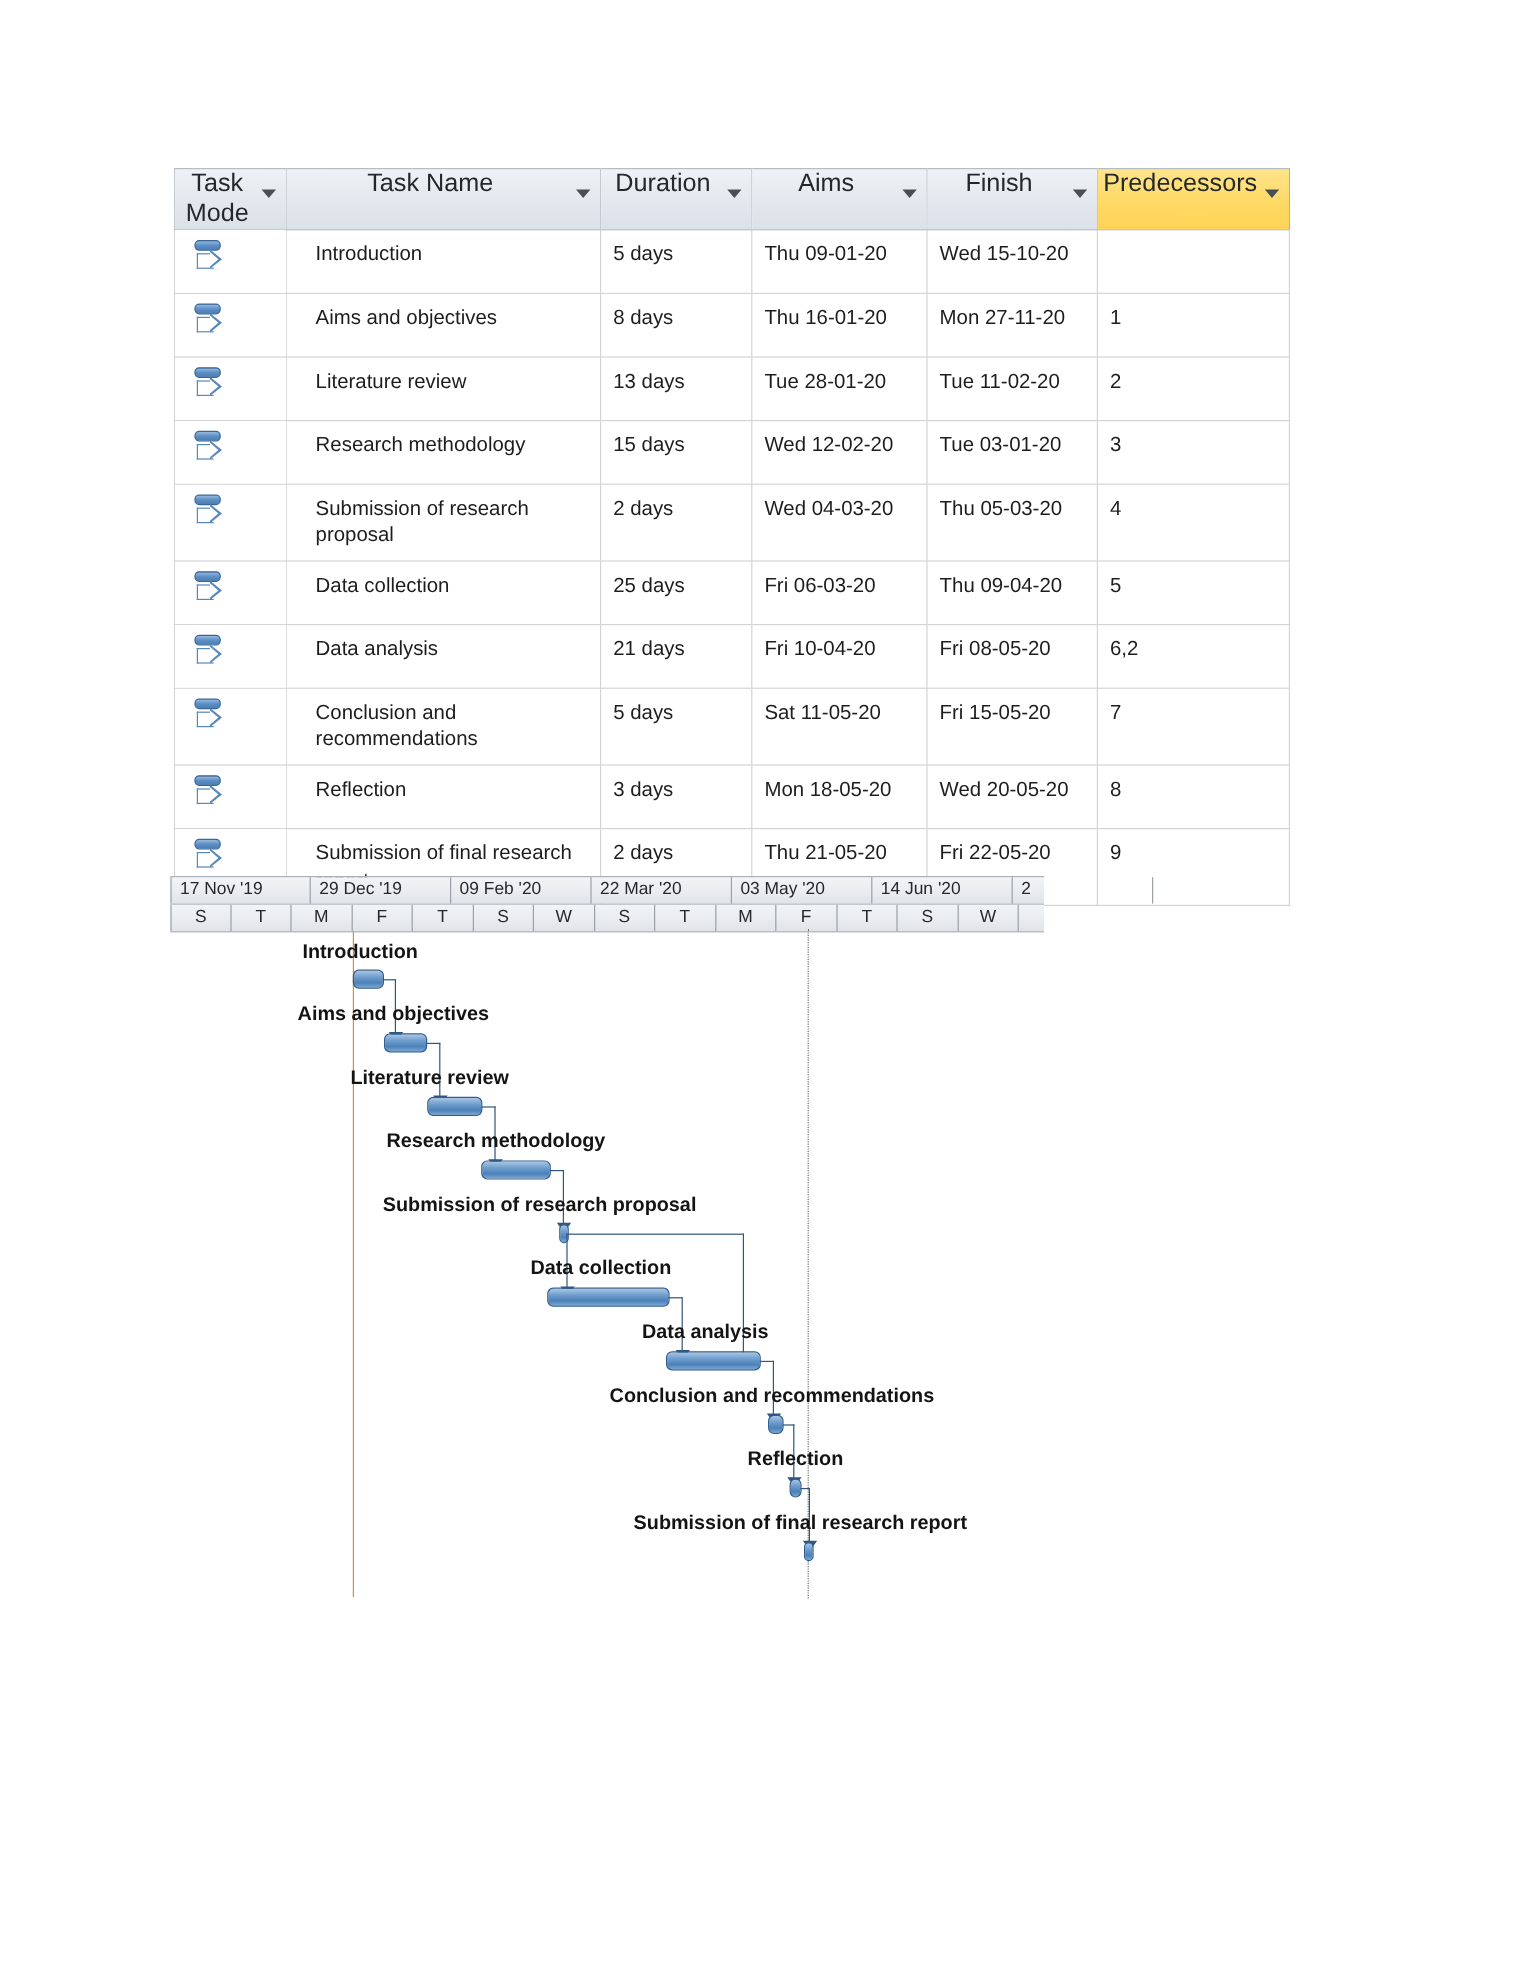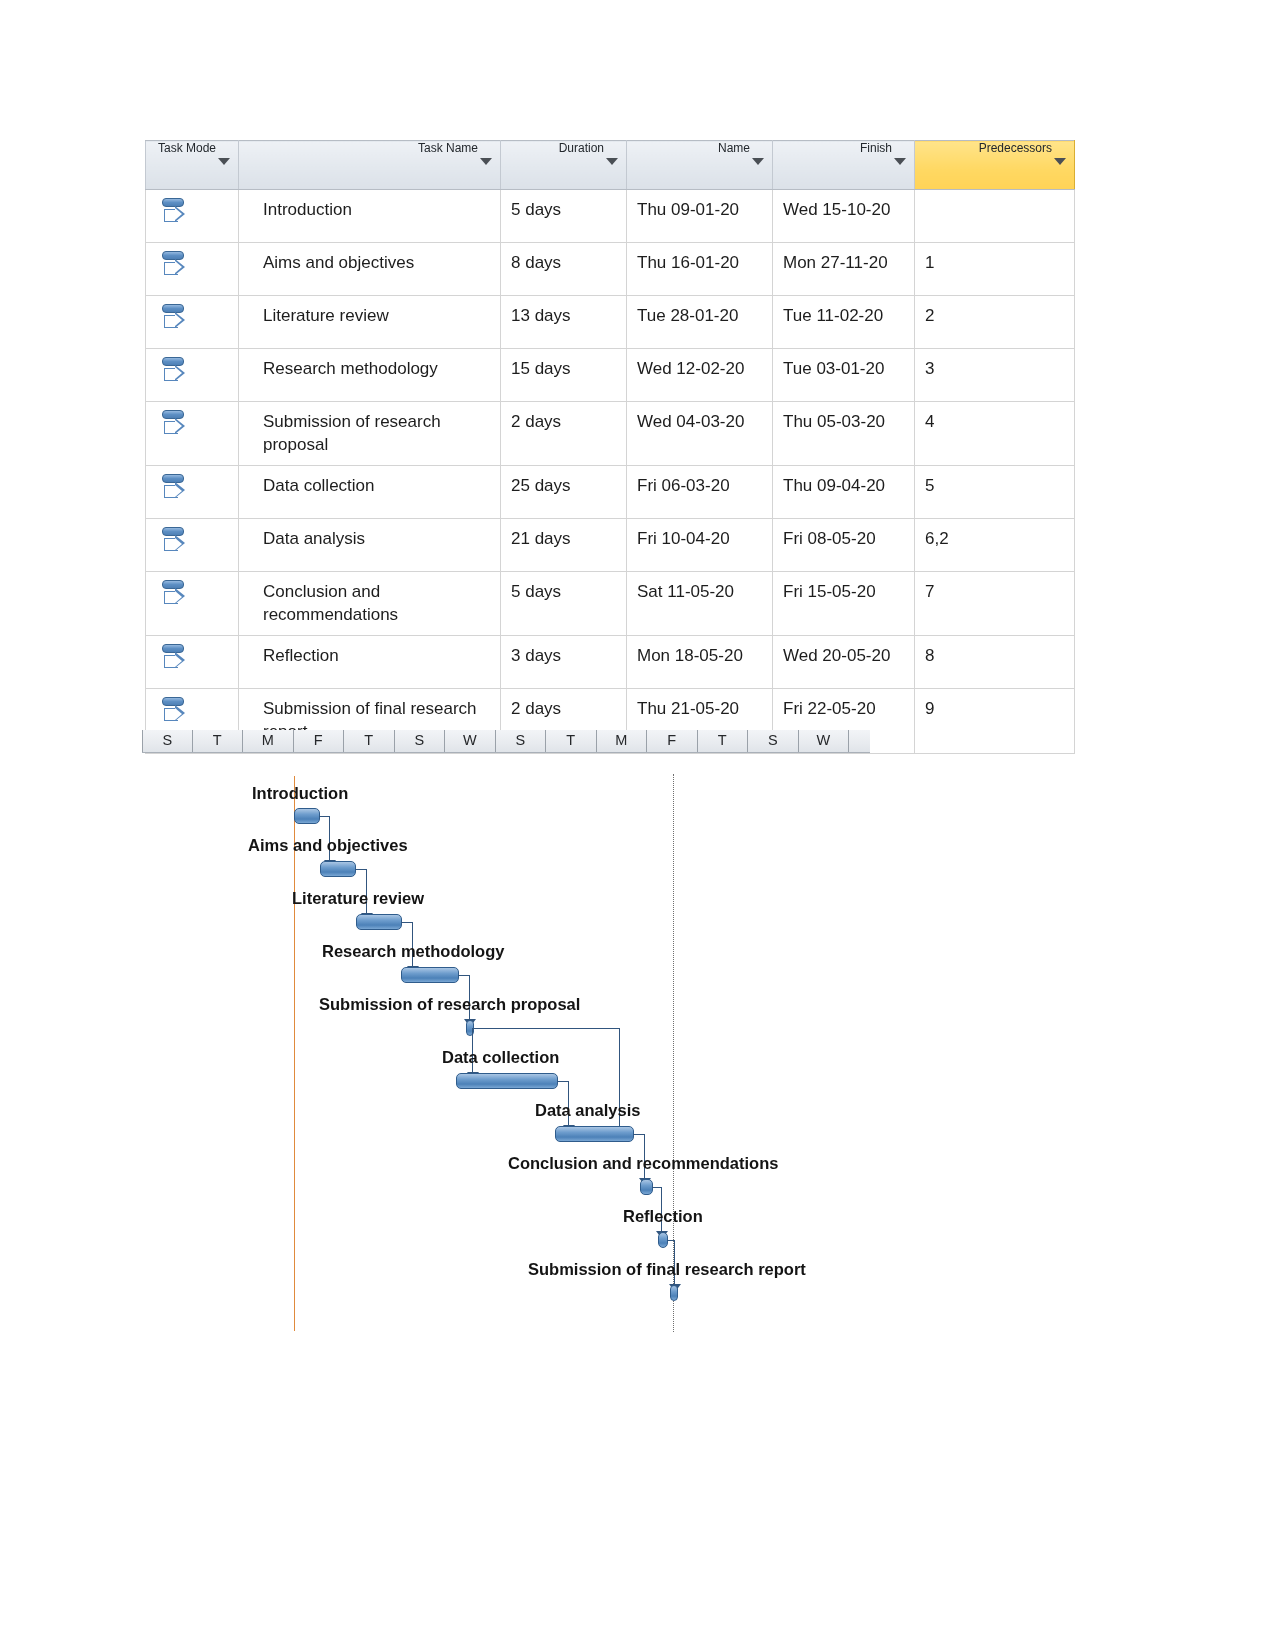--- a/index.html
+++ b/index.html
@@ -33,24 +33,24 @@
     padding: 0;
     vertical-align: top;
   }
   thead th {
     background: linear-gradient(to bottom, #eef1f5 0%, #e3e8ee 55%, #dbe1e8 100%);
     border-top: 1px solid #b6bcc4 !important;
     border-bottom: 1px solid #b6bcc4 !important;
     border-left: 1px solid #c3c9d1 !important;
     border-right: 1px solid #c3c9d1 !important;
     height: 48px;
-    font-size: 12px;
+    font-size: 21px;
     font-weight: normal;
     color: #23282d;
-    text-align: right;
+    text-align: center;
     position: relative;
     padding: 4px 6px 0 8px;
     line-height: 1.18;
   }
   thead th.pred {
     background: linear-gradient(to bottom, #ffe48a 0%, #ffd862 60%, #ffd357 100%);
     border-left: 1px solid #d9ae32 !important;
     border-right: 1px solid #d9ae32 !important;
   }
   .hdr-label { display:block; padding-right: 22px; }
@@ -229,21 +229,21 @@
         </th>
         <th style="width:261px">
           <span class="hdr-label">Task Name</span>
           <span class="filter-arrow"></span>
         </th>
         <th style="width:125px">
           <span class="hdr-label">Duration</span>
           <span class="filter-arrow"></span>
         </th>
         <th style="width:145px">
-          <span class="hdr-label">Name</span>
+          <span class="hdr-label">Aims</span>
           <span class="filter-arrow"></span>
         </th>
         <th style="width:141px">
           <span class="hdr-label">Finish</span>
           <span class="filter-arrow"></span>
         </th>
         <th class="pred" style="width:159px">
           <span class="hdr-label">Predecessors</span>
           <span class="filter-arrow"></span>
         </th>
@@ -500,20 +500,29 @@
             <span class="cell-txt">9</span>
           </td>
         </tr>
       </tbody>
   </table>
 </div>
 
 <div class="gantt">
 
   <div class="tl-head">
+    <div class="tl-row major" id="tl-major">
+        <div class="cellm">17 Nov '19</div>
+        <div class="cellm">29 Dec '19</div>
+        <div class="cellm">09 Feb '20</div>
+        <div class="cellm">22 Mar '20</div>
+        <div class="cellm">03 May '20</div>
+        <div class="cellm">14 Jun '20</div>
+        <div class="cellm">2</div>
+      </div>
     <div class="tl-row minor" id="tl-minor">
         <div class="cellm">S</div>
         <div class="cellm">T</div>
         <div class="cellm">M</div>
         <div class="cellm">F</div>
         <div class="cellm">T</div>
         <div class="cellm">S</div>
         <div class="cellm">W</div>
         <div class="cellm">S</div>
         <div class="cellm">T</div>

